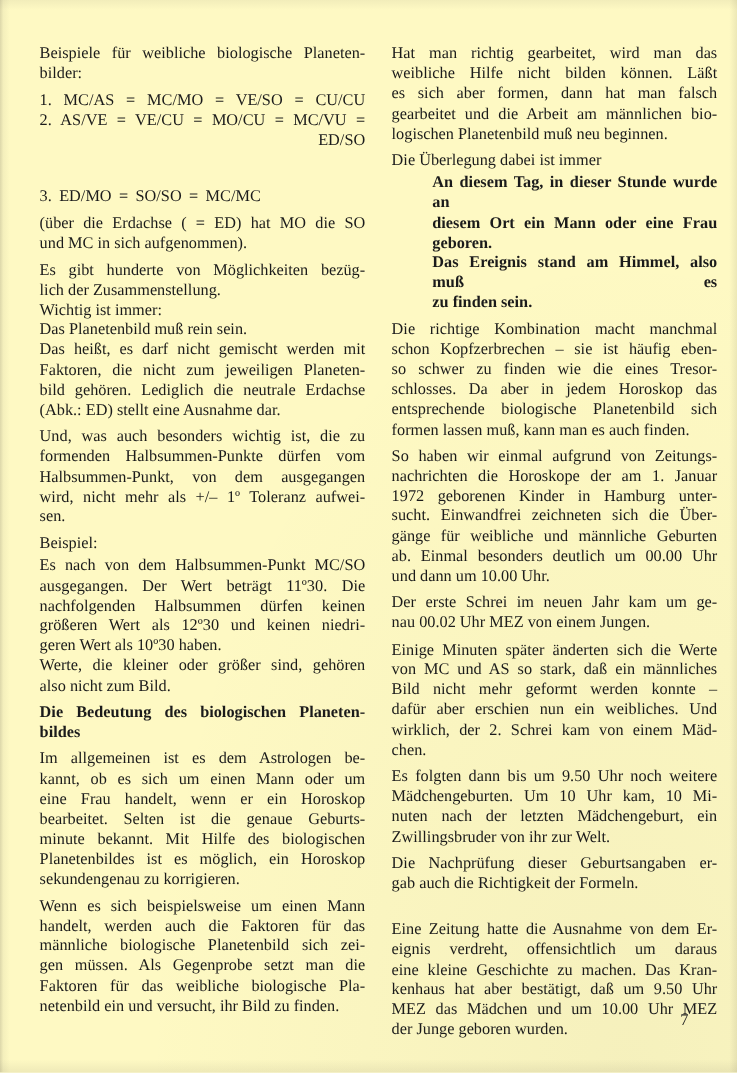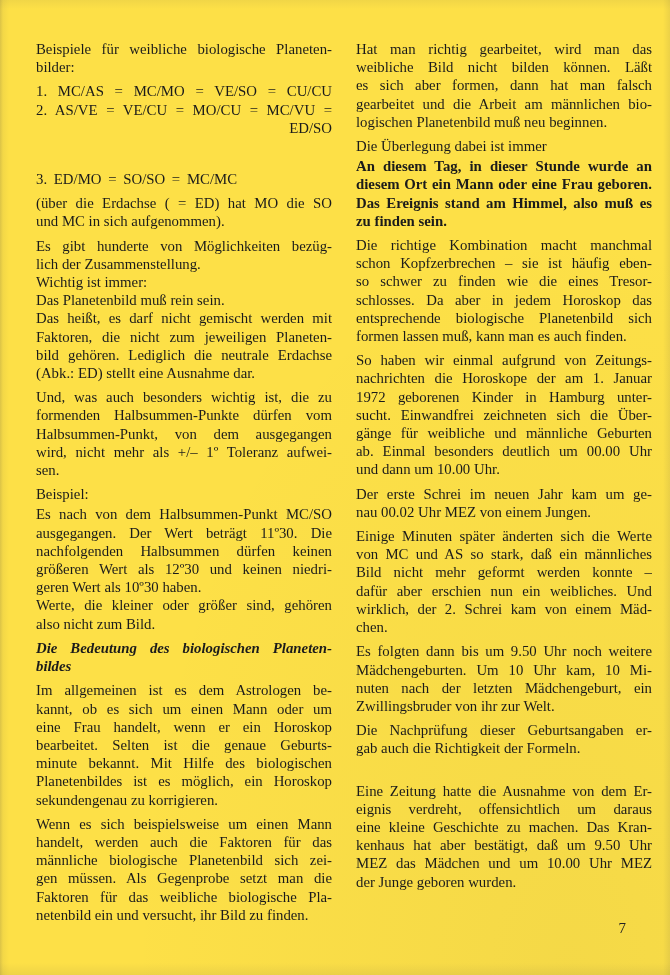--- a/index.html
+++ b/index.html
@@ -4,21 +4,21 @@
 <style>
   html, body { margin: 0; padding: 0; }
   body {
     width: 670px; height: 975px;
     background: #e9e8e4;
     font-family: "Liberation Serif", serif;
   }
   .page {
     position: relative;
     width: 670px; height: 975px;
-    background: #fde047;
+    background: #fef9c3;
     overflow: hidden;
     color: #1b1b1b;
   }
   
   .page::before {
     content: "";
     position: absolute; inset: 0;
     pointer-events: none;
     background:
       linear-gradient(90deg,  rgba(85,80,70,0.20) 0px, rgba(85,80,70,0.06) 3px, rgba(0,0,0,0) 9px),
@@ -32,22 +32,22 @@
     top: 40px; left: 36px;
     display: flex;
     gap: 24px;
   }
   .col {
     width: 296px;
     font-size: 14.8px;
     line-height: 18.2px;
   }
   .block { margin: 0 0 6px 0; }
-  .block.heading { font-weight: bold; margin-top: 0; font-style: italic; }
-  .block.bold { font-weight: bold; }
+  .block.heading { font-weight: bold; margin-top: 0; }
+  .block.bold { font-weight: bold; margin-left: 37px; }
   .block.formula { word-spacing: 3px; margin-top: 2px; }
   .block.tight { margin-bottom: 2px; }
   .block.gap-before { margin-top: 24px; }
   .line {
     text-align: justify;
     text-align-last: justify;
     white-space: nowrap;
     white-space: normal;
   }
   .line.last { text-align-last: left; }
@@ -126,21 +126,21 @@
           <div class="line">handelt, werden auch die Faktoren für das</div>
           <div class="line">männliche biologische Planetenbild sich zei-</div>
           <div class="line">gen müssen. Als Gegenprobe setzt man die</div>
           <div class="line">Faktoren für das weibliche biologische Pla-</div>
           <div class="line last">netenbild ein und versucht, ihr Bild zu finden.</div>
         </div>
       </div>
     <div class="col">
         <div class="block para">
           <div class="line">Hat man richtig gearbeitet, wird man das</div>
-          <div class="line">weibliche Bild nicht bilden können. Läßt</div>
+          <div class="line">weibliche Hilfe nicht bilden können. Läßt</div>
           <div class="line">es sich aber formen, dann hat man falsch</div>
           <div class="line">gearbeitet und die Arbeit am männlichen bio-</div>
           <div class="line last">logischen Planetenbild muß neu beginnen.</div>
         </div>
         <div class="block para tight">
           <div class="line last">Die Überlegung dabei ist immer</div>
         </div>
         <div class="block bold">
           <div class="line">An diesem Tag, in dieser Stunde wurde an</div>
           <div class="line">diesem Ort ein Mann oder eine Frau geboren.</div>

